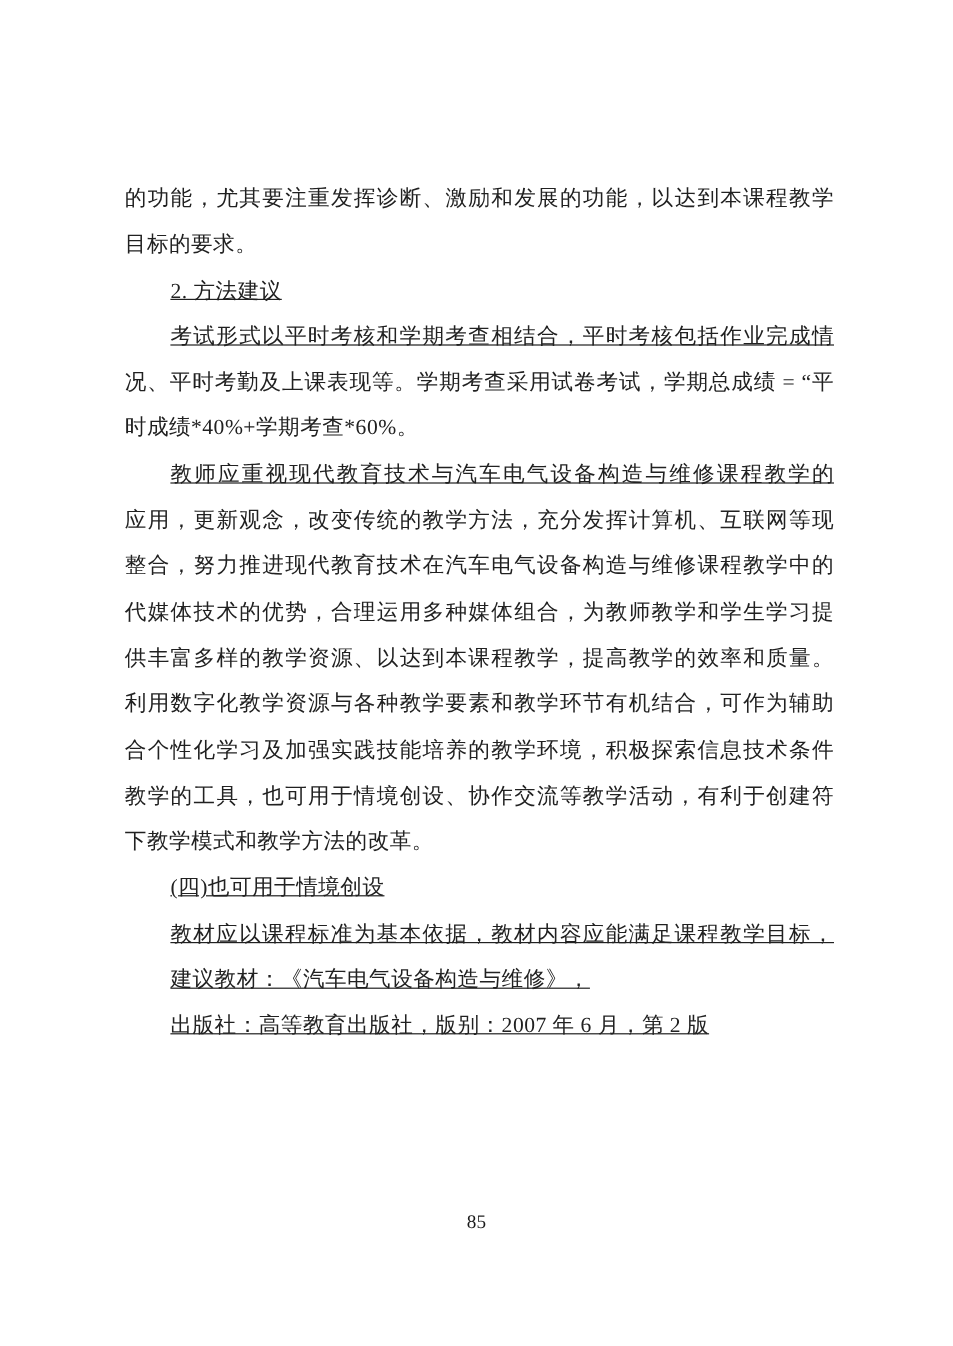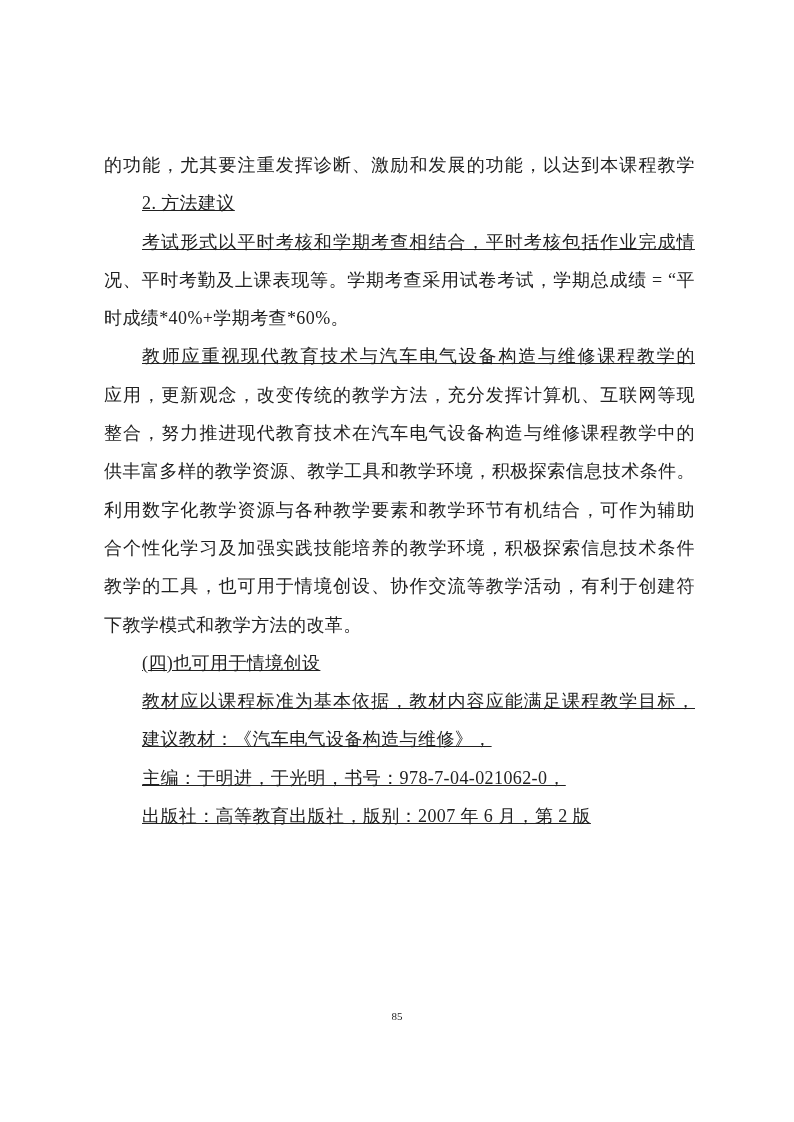--- a/index.html
+++ b/index.html
@@ -44,42 +44,43 @@
   .line.j {
     text-align: justify;
     text-align-last: justify;
   }
   .pagenum {
     position: absolute;
     left: 0;
     top: 1010px;
     width: 794px;
     text-align: center;
-    font-size: 11px;
+    font-size: 16px;
     color: #1a1a1a;
   }
 </style>
 </head>
 <body>
 
 <div class="page">
   <div class="content">
     <div class="line j">的功能，尤其要注重发挥诊断、激励和发展的功能，以达到本课程教学</div>
+    <div class="line">目标的要求。</div>
     <div class="line ind">2. 方法建议</div>
     <div class="line ind j">考试形式以平时考核和学期考查相结合，平时考核包括作业完成情</div>
     <div class="line j">况、平时考勤及上课表现等。学期考查采用试卷考试，学期总成绩 = “平</div>
     <div class="line">时成绩*40%+学期考查*60%。</div>
     <div class="line ind j">教师应重视现代教育技术与汽车电气设备构造与维修课程教学的</div>
     <div class="line j">应用，更新观念，改变传统的教学方法，充分发挥计算机、互联网等现</div>
     <div class="line j">整合，努力推进现代教育技术在汽车电气设备构造与维修课程教学中的</div>
-    <div class="line j">供丰富多样的教学资源、教学工具和教学环境，积极探索信息技术条件。</div>
+    <div class="line j">代媒体技术的优势，合理运用多种媒体组合，为教师教学和学生学习提</div>
+    <div class="line j">供丰富多样的教学资源、以达到本课程教学，提高教学的效率和质量。</div>
     <div class="line j">利用数字化教学资源与各种教学要素和教学环节有机结合，可作为辅助</div>
     <div class="line j">合个性化学习及加强实践技能培养的教学环境，积极探索信息技术条件</div>
     <div class="line j">教学的工具，也可用于情境创设、协作交流等教学活动，有利于创建符</div>
     <div class="line">下教学模式和教学方法的改革。</div>
     <div class="line ind">(四)也可用于情境创设</div>
     <div class="line ind j">教材应以课程标准为基本依据，教材内容应能满足课程教学目标，</div>
     <div class="line ind">建议教材：《汽车电气设备构造与维修》，</div>
-    <div class="line ind">主编：于明进，于光明，书号：978-7-04-021062-0，</div>
     <div class="line ind">出版社：高等教育出版社，版别：2007 年 6 月，第 2 版</div>
   </div>
   <div class="pagenum">85</div>
 </div>
 
 </body></html>

